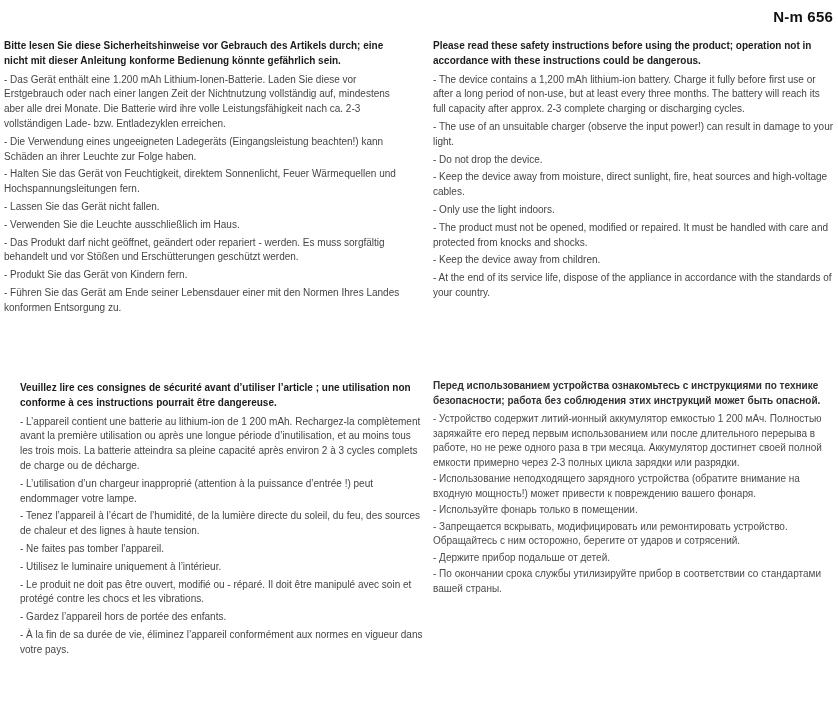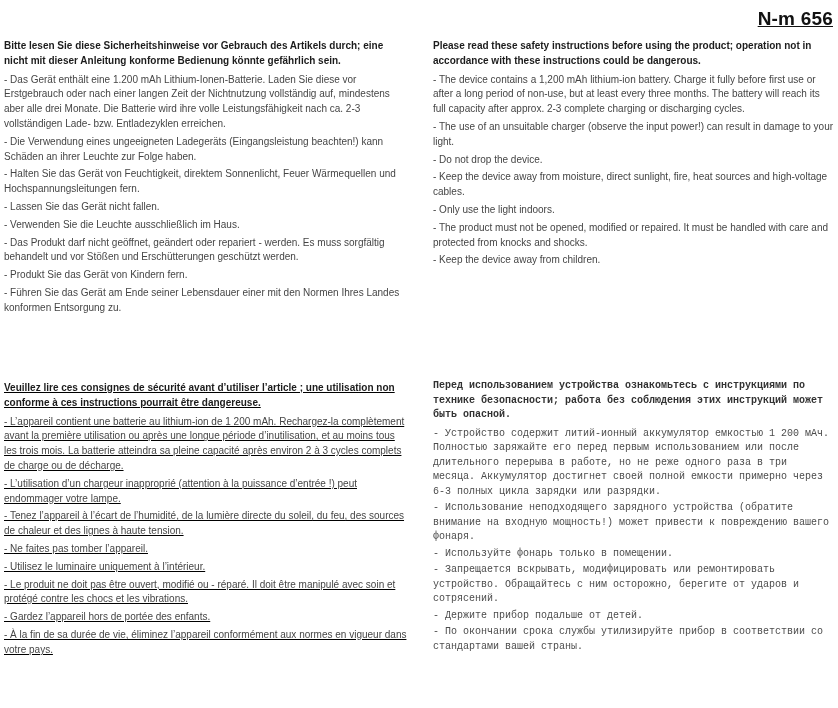--- a/index.html
+++ b/index.html
@@ -12,33 +12,32 @@
     height: 708px;
     position: relative;
     overflow: hidden;
     font-family: "Liberation Sans", sans-serif;
     -webkit-font-smoothing: antialiased;
   }
   .model-number {
     position: absolute;
     top: 8px;
     right: 5px;
-    font-size: 19px;
+    font-size: 15px;
     font-weight: 700;
     letter-spacing: 0.2px;
     color: #121212;
-    text-decoration: underline;
   }
   .section {
     position: absolute;
   }
   .sec-de { left: 4px;   top: 39px;  width: 404px; }
   .sec-en { left: 433px; top: 39px;  width: 402px; }
-  .sec-fr { left: 4px;   top: 381px; width: 404px; text-decoration: underline; }
-  .sec-ru { left: 433px; top: 379px; width: 402px; font-family: Liberation Mono, monospace; }
+  .sec-fr { left: 20px;   top: 381px; width: 404px; }
+  .sec-ru { left: 433px; top: 379px; width: 402px; }
 
   .section h2 {
     font-size: 10px;
     line-height: 14.8px;
     font-weight: 700;
     margin: 0 0 4px 0;
     color: #1c1c1c;
   }
   .section p {
     font-size: 10px;
@@ -69,35 +68,36 @@
 
 <div class="section sec-en">
   <h2>Please read these safety instructions before using the product; operation not in accordance with these instructions could be dangerous.</h2>
   <p>- The device contains a 1,200 mAh lithium-ion battery. Charge it fully before first use or after a long period of non-use, but at least every three months. The battery will reach its full capacity after approx. 2-3 complete charging or discharging cycles.</p>
   <p>- The use of an unsuitable charger (observe the input power!) can result in damage to your light.</p>
   <p>- Do not drop the device.</p>
   <p>- Keep the device away from moisture, direct sunlight, fire, heat sources and high-voltage cables.</p>
   <p>- Only use the light indoors.</p>
   <p>- The product must not be opened, modified or repaired. It must be handled with care and protected from knocks and shocks.</p>
   <p>- Keep the device away from children.</p>
+  <p>- At the end of its service life, dispose of the appliance in accordance with the standards of your country.</p>
 </div>
 
 <div class="section sec-fr">
   <h2>Veuillez lire ces consignes de sécurité avant d’utiliser l’article ; une utilisation non conforme à ces instructions pourrait être dangereuse.</h2>
   <p>- L’appareil contient une batterie au lithium-ion de 1 200 mAh. Rechargez-la complètement avant la première utilisation ou après une longue période d’inutilisation, et au moins tous les trois mois. La batterie atteindra sa pleine capacité après environ 2 à 3 cycles complets de charge ou de décharge.</p>
   <p>- L’utilisation d’un chargeur inapproprié (attention à la puissance d’entrée !) peut endommager votre lampe.</p>
   <p>- Tenez l’appareil à l’écart de l’humidité, de la lumière directe du soleil, du feu, des sources de chaleur et des lignes à haute tension.</p>
   <p>- Ne faites pas tomber l’appareil.</p>
   <p>- Utilisez le luminaire uniquement à l’intérieur.</p>
   <p>- Le produit ne doit pas être ouvert, modifié ou - réparé. Il doit être manipulé avec soin et protégé contre les chocs et les vibrations.</p>
   <p>- Gardez l’appareil hors de portée des enfants.</p>
   <p>- À la fin de sa durée de vie, éliminez l’appareil conformément aux normes en vigueur dans votre pays.</p>
 </div>
 
 <div class="section sec-ru">
   <h2>Перед использованием устройства ознакомьтесь с инструкциями по технике безопасности; работа без соблюдения этих инструкций может быть опасной.</h2>
-  <p>- Устройство содержит литий-ионный аккумулятор емкостью 1 200 мАч. Полностью заряжайте его перед первым использованием или после длительного перерыва в работе, но не реже одного раза в три месяца. Аккумулятор достигнет своей полной емкости примерно через 6-3 полных цикла зарядки или разрядки.</p>
+  <p>- Устройство содержит литий-ионный аккумулятор емкостью 1 200 мАч. Полностью заряжайте его перед первым использованием или после длительного перерыва в работе, но не реже одного раза в три месяца. Аккумулятор достигнет своей полной емкости примерно через 2-3 полных цикла зарядки или разрядки.</p>
   <p>- Использование неподходящего зарядного устройства (обратите внимание на входную мощность!) может привести к повреждению вашего фонаря.</p>
   <p>- Используйте фонарь только в помещении.</p>
   <p>- Запрещается вскрывать, модифицировать или ремонтировать устройство. Обращайтесь с ним осторожно, берегите от ударов и сотрясений.</p>
   <p>- Держите прибор подальше от детей.</p>
   <p>- По окончании срока службы утилизируйте прибор в соответствии со стандартами вашей страны.</p>
 </div>
 
 </body></html>

